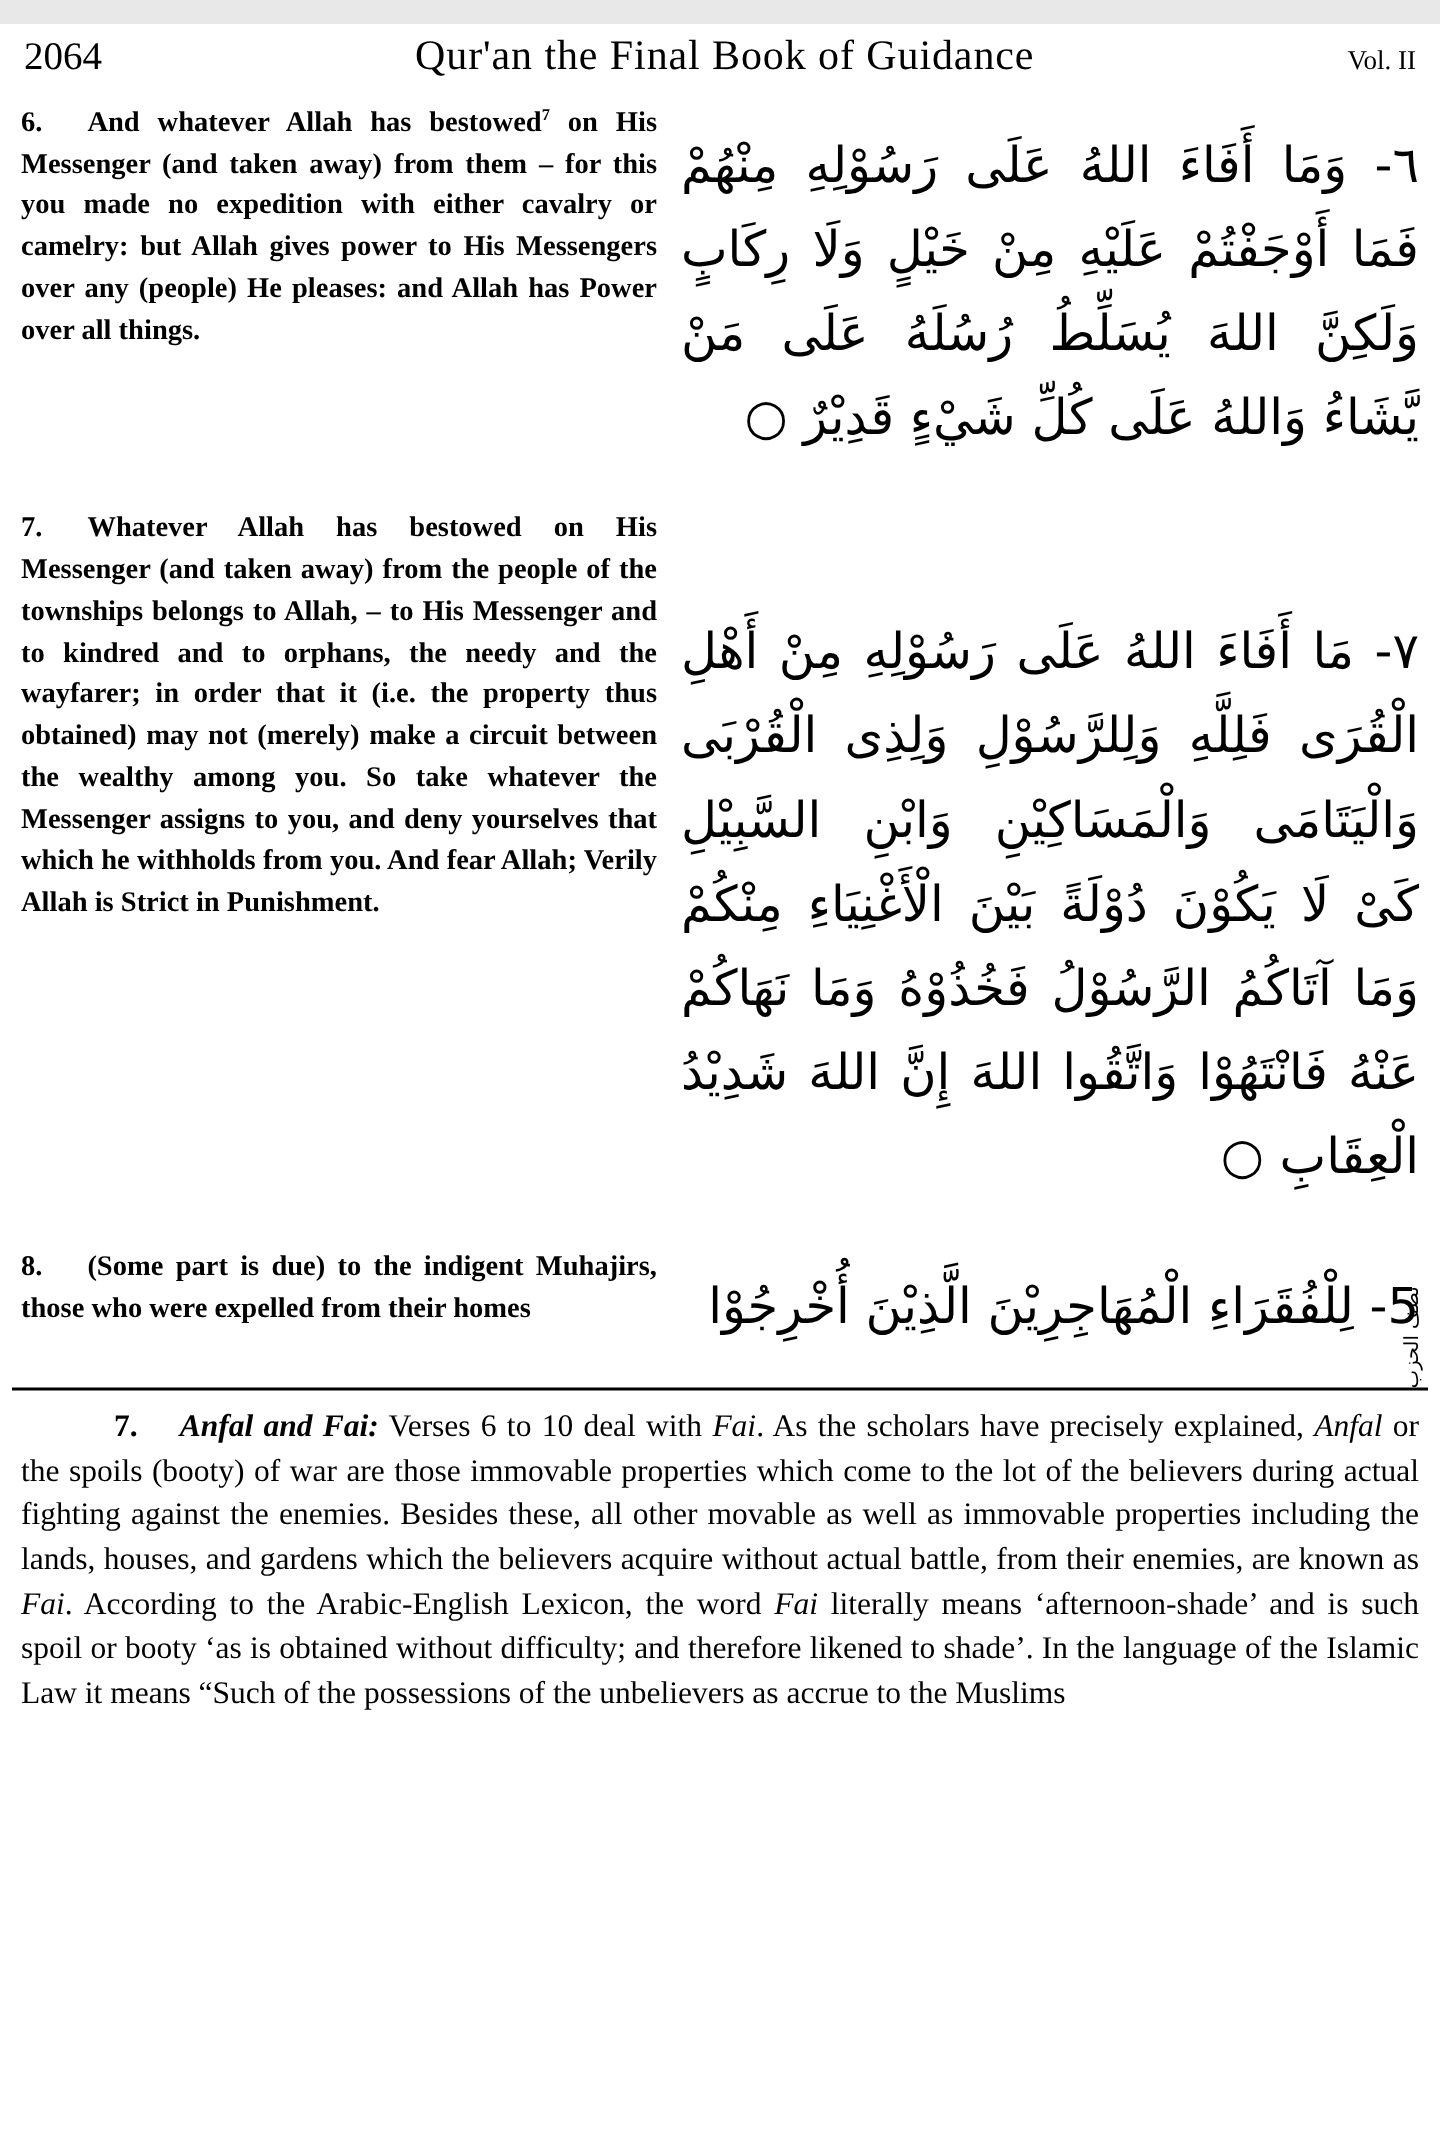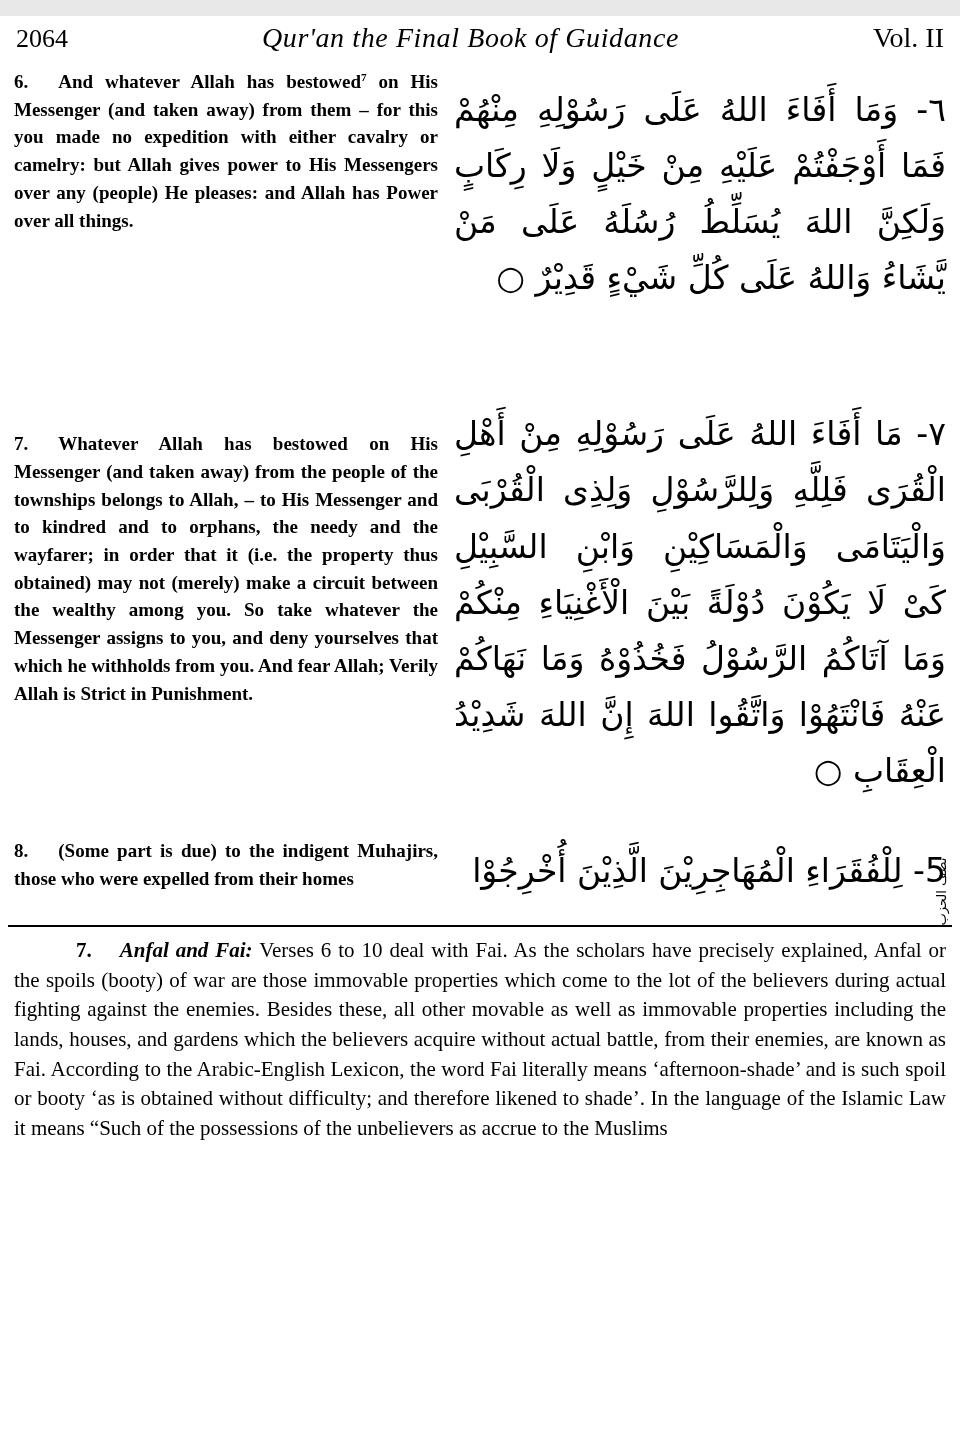--- a/index.html
+++ b/index.html
@@ -13,26 +13,26 @@
     box-sizing:border-box;
     padding:4px 14px 0 14px;
     overflow:hidden;
   }
   
   .hdr {
     display:flex; justify-content:space-between; align-items:baseline;
     padding:2px 2px 14px 2px;
   }
   .hdr .pageno { font-size:26px; }
-  .hdr .title  { font-size:28px; font-style:italic; letter-spacing:0.6px; }
-  .hdr .vol    { font-size:28px; }
+  .hdr .title  { font-size:28px; letter-spacing:0.6px; }
+  .hdr .vol    { font-size:18px; }
   
   .verses { }
   .verse-row { display:flex; align-items:flex-start; }
-  .verse-row + .verse-row { margin-top:32px;align-items:center; }
+  .verse-row + .verse-row { margin-top:32px; }
   .col-en { width:424px; flex:none; }
   .col-ar { flex:1; padding-left:16px; box-sizing:border-box; }
   .english {
     margin:0;
     font-weight:bold;
     font-size:19px;
     line-height:1.46;
     text-align:justify;
   }
   .english .vnum { padding-right:30px; }
@@ -66,21 +66,21 @@
   .footnote {
     margin:9px 0 0 0;
     font-size:21px;
     line-height:1.41;
     text-align:justify;
     text-indent:62px;
   }
   .fn-num { font-weight:bold; padding-right:28px; }
   .fn-b   { font-weight:bold;font-style:italic; }
   .fn-bi  { font-weight:bold; font-style:italic; }
-  .fn-i   { }
+  .fn-i   { font-style:italic; }
 </style>
 </head>
 <body>
 
 <div class="page">
 
   <header class="hdr">
     <span class="pageno">2064</span>
     <span class="title">Qur'an the Final Book of Guidance</span>
     <span class="vol">Vol. II</span>

